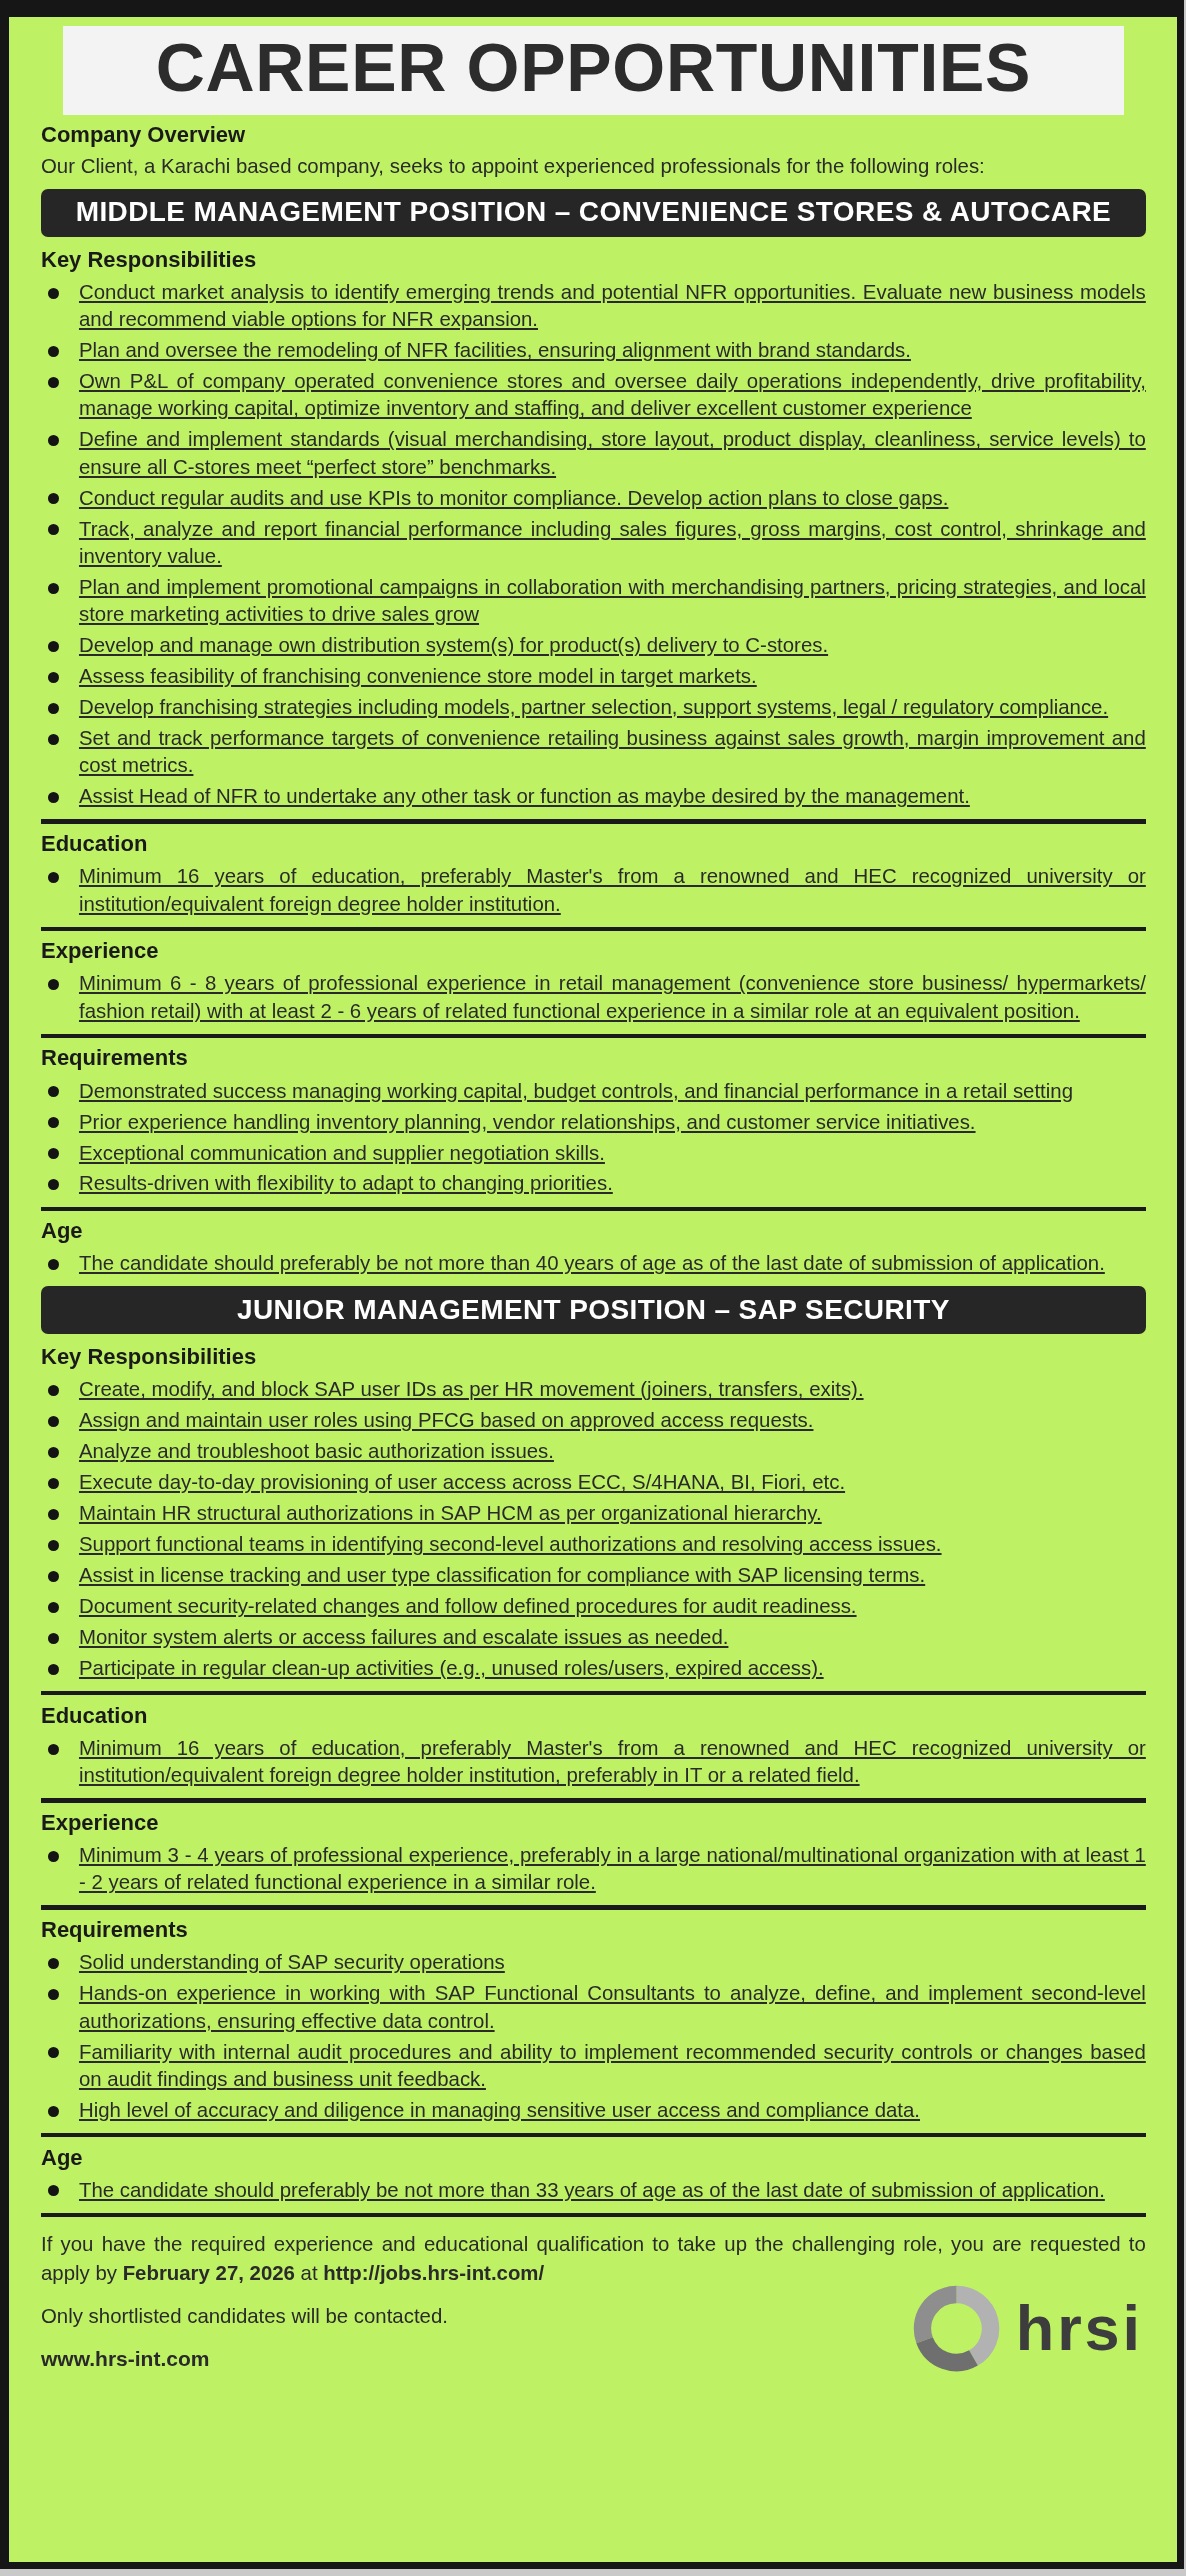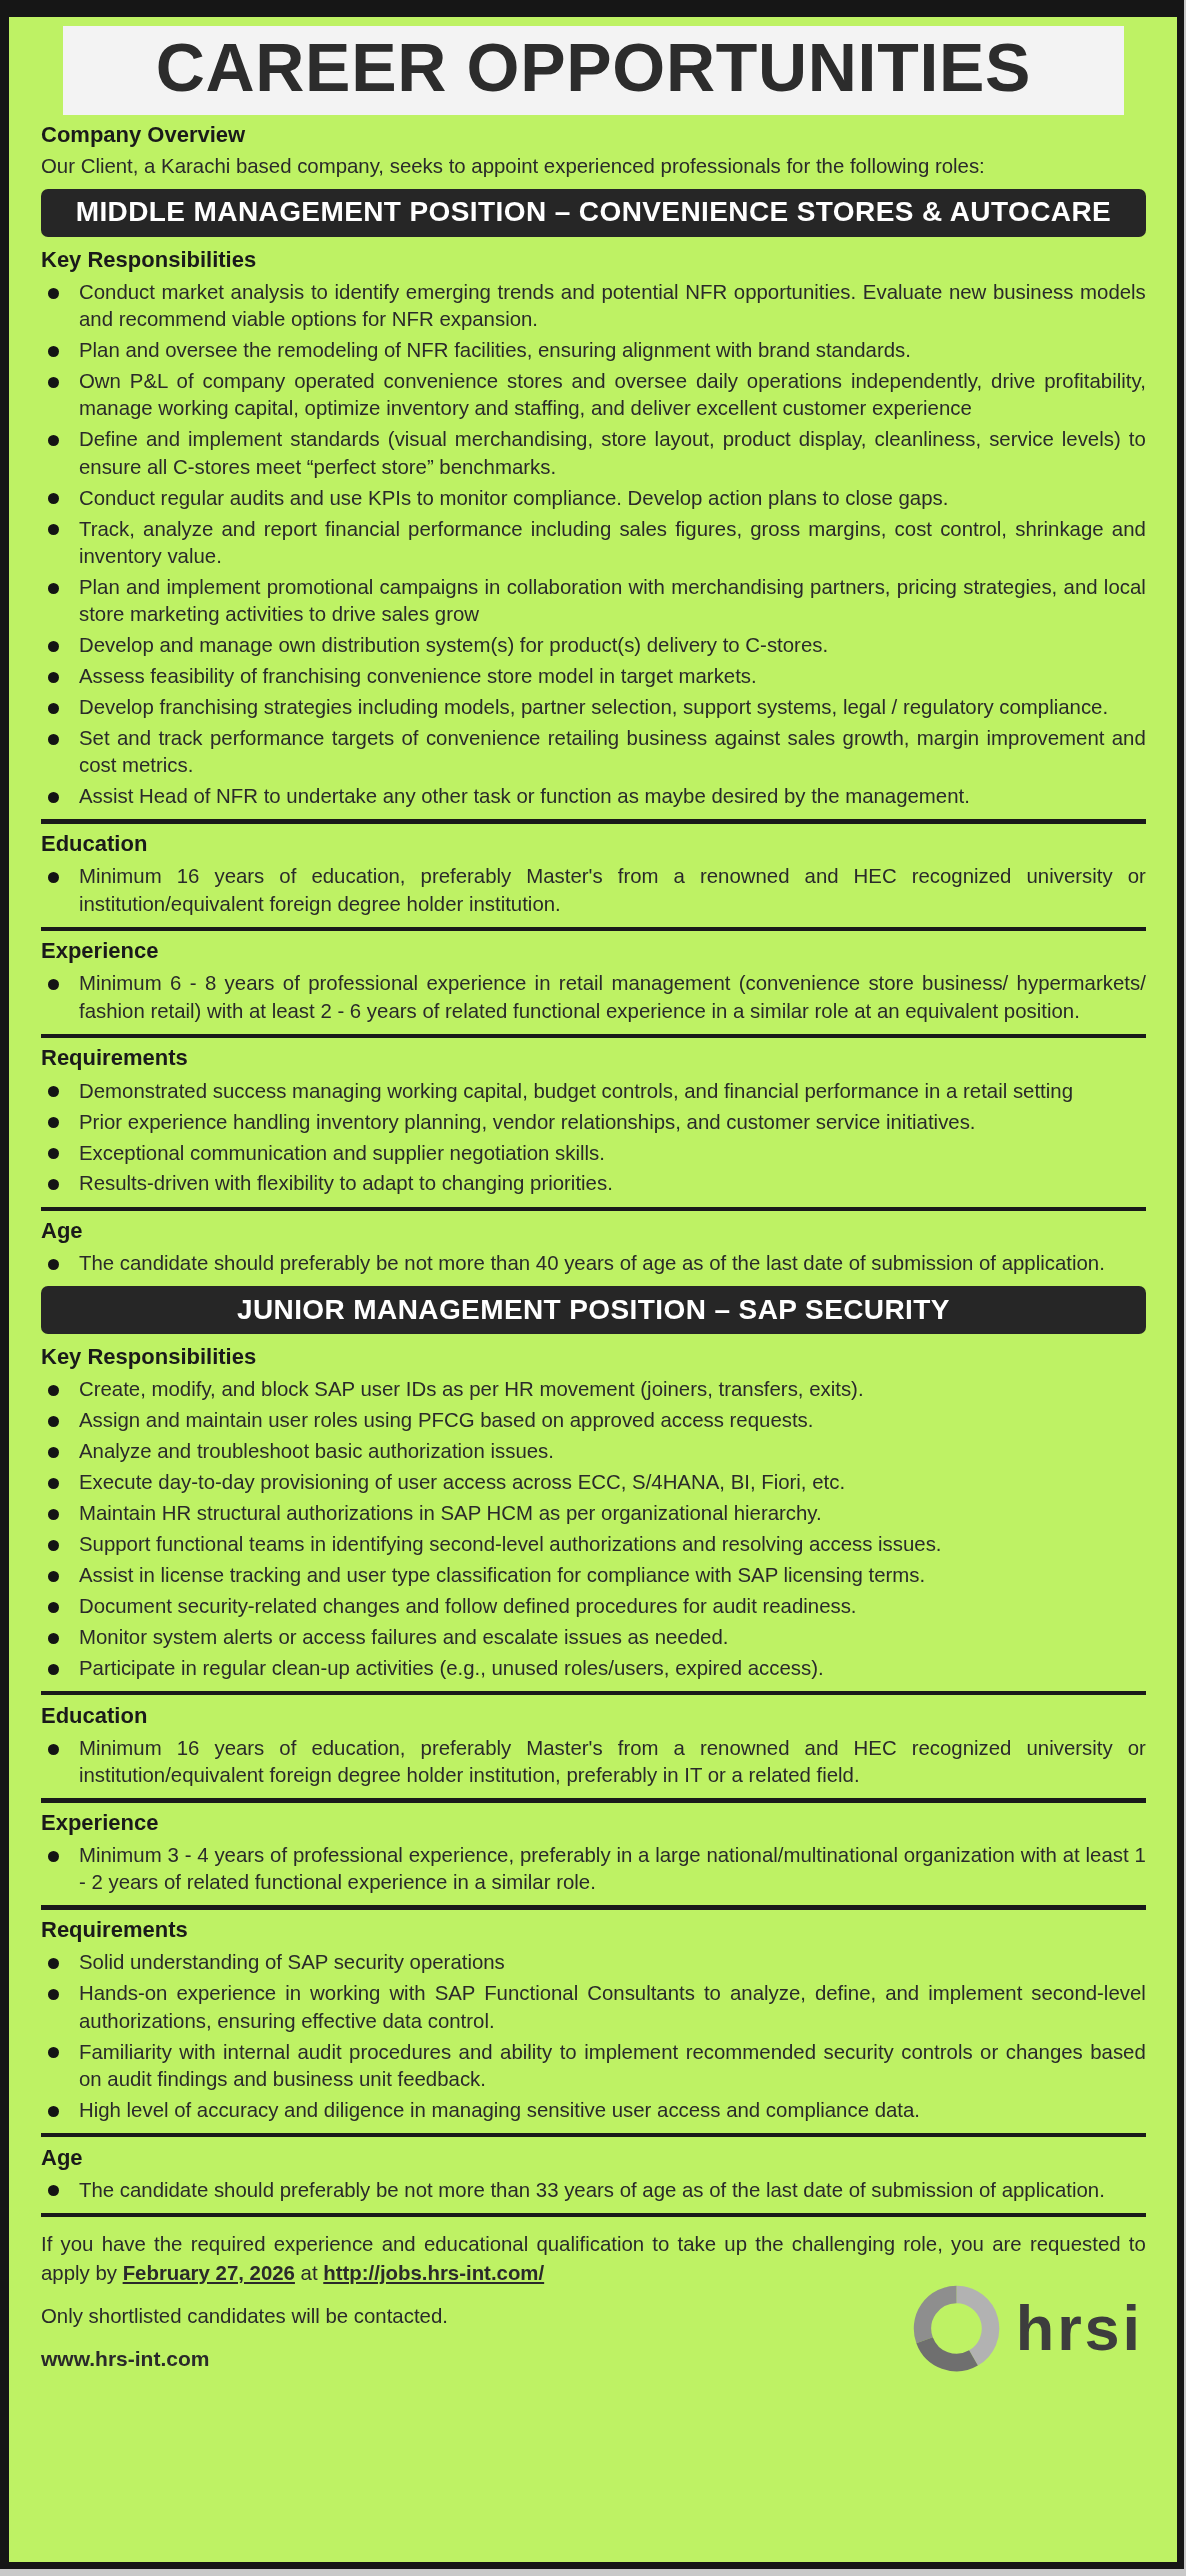--- a/index.html
+++ b/index.html
@@ -23,25 +23,25 @@
   
   .banner{margin:8.7px 0 10.2px;padding:9.5px 5.8px 10.2px;background:var(--banner-bg);text-align:center;border-radius:7px;}
   .banner-text{color:var(--banner-text);font-size:28px;font-weight:bold;letter-spacing:0.4px;line-height:1;}
   
   .rule{height:4.4px;background:var(--rule);margin:8.7px 0 0;}
   .job-section h3{margin:7.3px 0 5.8px;font-size:22px;line-height:1.2;color:var(--heading-text);}
   .job-section:first-child h3{margin-top:0;}
   ul.bullet-list{list-style:none;margin:0;padding:0 0 0 7.3px;}
   li.bullet-item{display:flex;margin:0 0 3.6px;}
   .dot{flex:0 0 auto;width:11px;height:11px;border-radius:50%;background:#141414;margin:8.7px 19.7px 0 0;}
-  .bullet-text{display:block;flex:1;font-size:20.4px;line-height:1.34;text-align:justify;}
+  .bullet-text{display:block;flex:1;font-size:20.4px;line-height:1.34;text-align:justify;text-decoration:underline;}
   
   footer{position:relative;}
   .apply{margin:13px 0 0;font-size:20.4px;line-height:1.4;text-align:justify;max-width:100%;}
-  .apply strong{font-weight:bold;text-decoration:underline;}
+  .apply strong{font-weight:bold;}
   .note{margin:16px 0 0;font-size:20.4px;line-height:1.3;}
   .website{margin:17.5px 0 0;font-size:21px;font-weight:bold;}
   .logo{position:absolute;right:2.9px;top:64px;display:flex;align-items:center;gap:7.3px;}
   .logo svg{width:103px;height:103px;}
   .logo-text{font-size:63px;font-weight:bold;letter-spacing:2.9px;color:var(--logo-text);line-height:1;}
 </style>
 </head>
 <body>
 
 <div class="scan">

